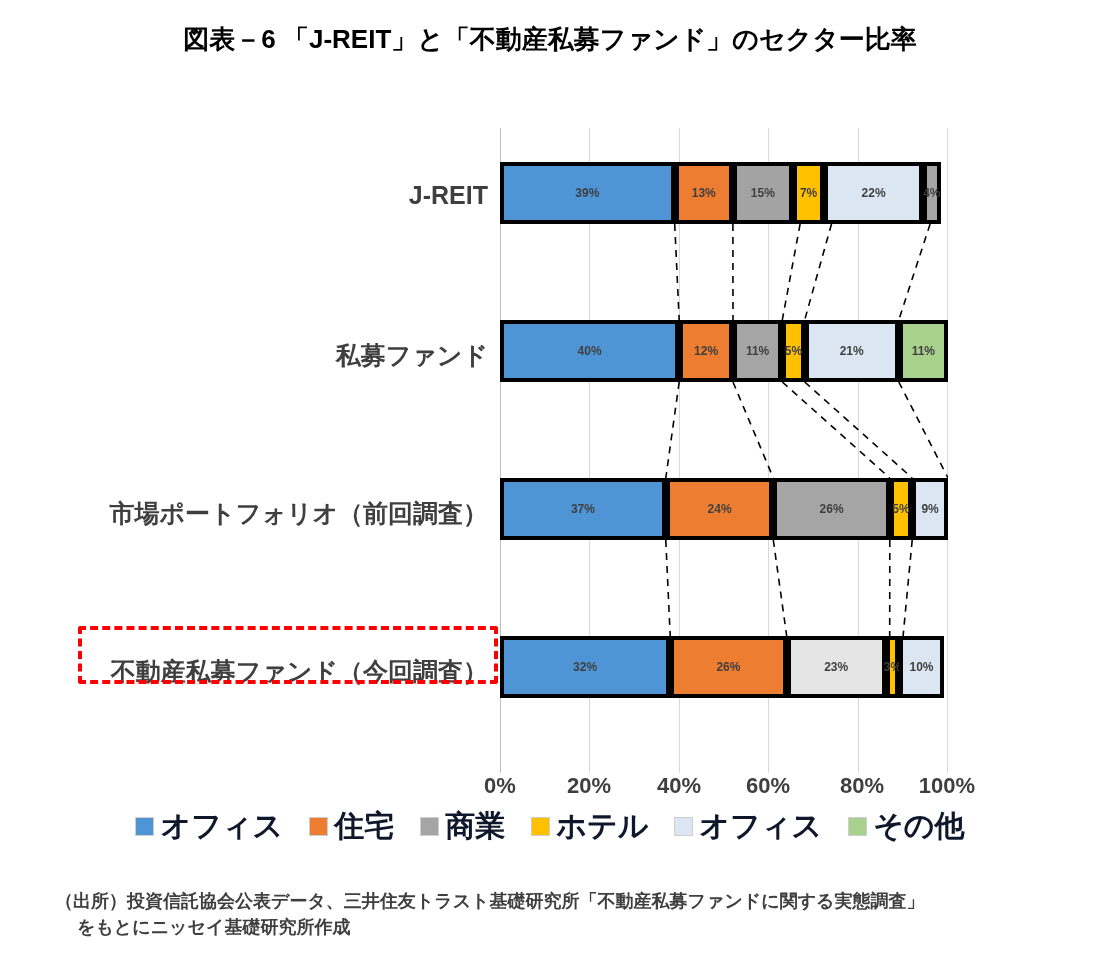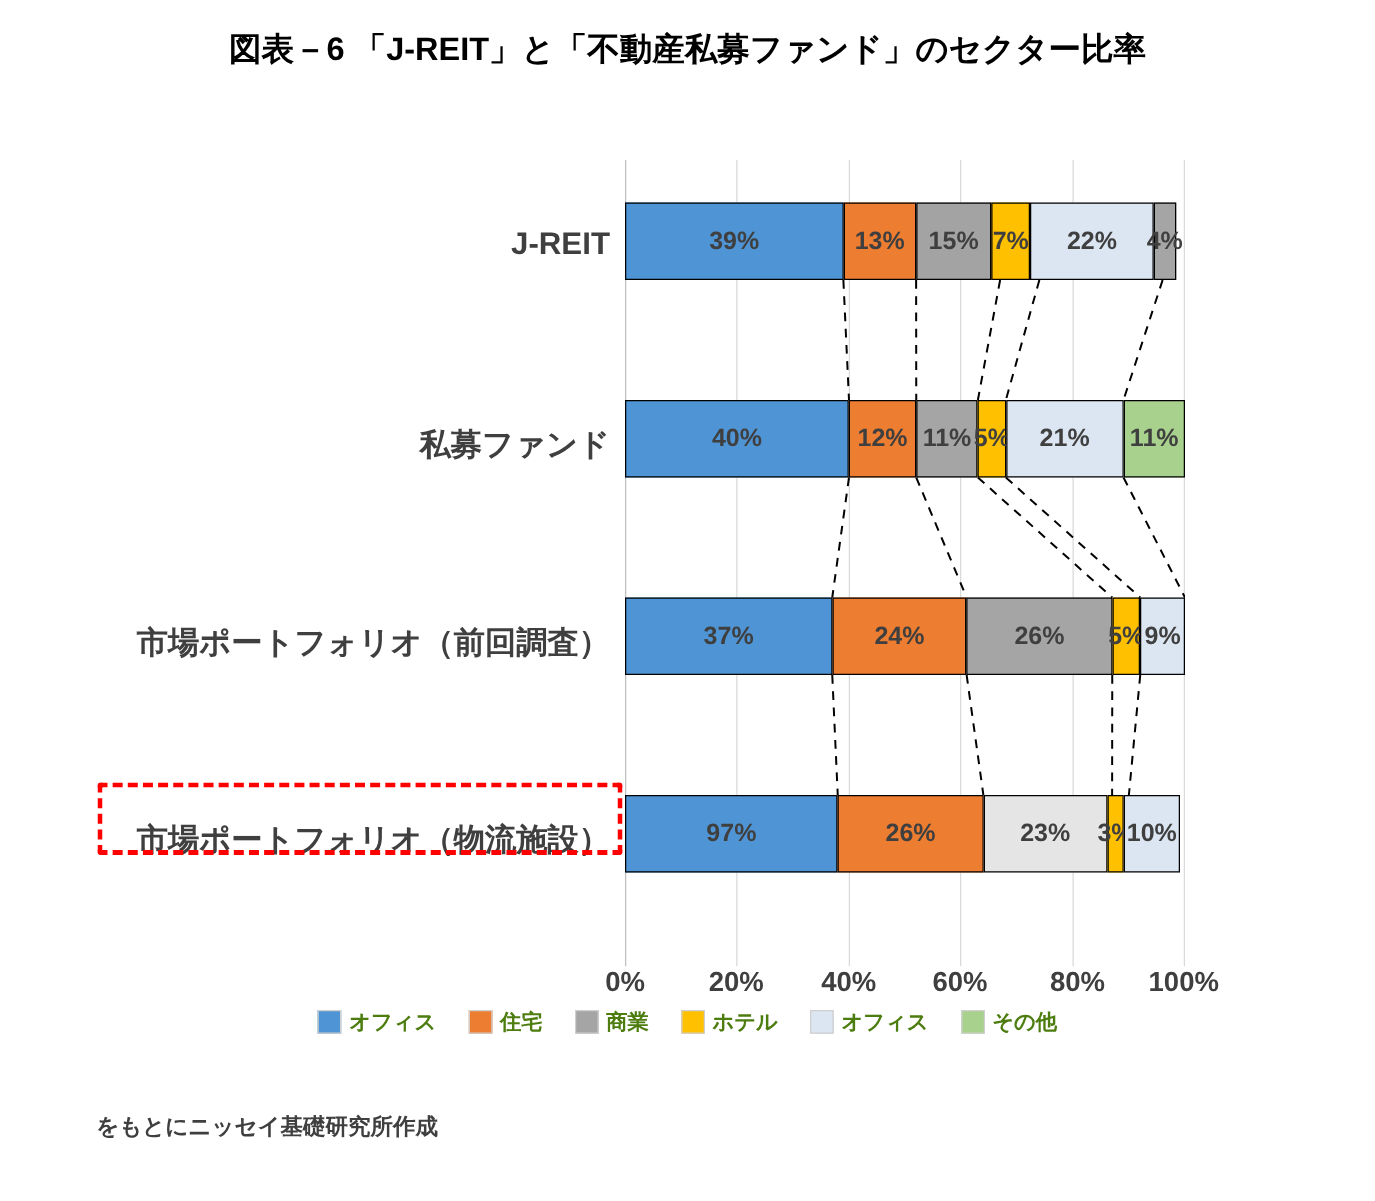--- a/index.html
+++ b/index.html
@@ -57,25 +57,25 @@
     left: 0;
     width: 448px;
     height: 62px;
     display: flex;
     flex-direction: row;
     box-sizing: border-box;
   }
   .seg {
     height: 100%;
     box-sizing: border-box;
-    border: 1px solid #000000;
+    border: 4px solid #000000;
     display: flex;
     align-items: center;
     justify-content: center;
-    font-size: 20px;
+    font-size: 12px;
     font-weight: bold;
     color: #3f3f3f;
     overflow: visible;
     white-space: nowrap;
     text-align: right;
   }
   .seg .lbl {
     line-height: 1;
   }
 
@@ -153,23 +153,23 @@
     align-items: center;
     gap: 6px;
   }
   .legend-swatch {
     width: 19px;
     height: 19px;
     border: 1px solid #cfcfcf;
     box-sizing: border-box;
   }
   .legend-text {
-    font-size: 17px;
-    font-weight: bold;
-    color: #4d7c0f;
+    font-size: 30px;
+    font-weight: bold;
+    color: #0f172a;
     white-space: nowrap;
   }
 
   
   #source-note {
     position: absolute;
     left: 55px;
     top: 888px;
     width: 1000px;
     font-size: 18px;
@@ -183,21 +183,21 @@
 </style>
 </head>
 <body>
 
 <div id="chart-title">図表－6 「J-REIT」と「不動産私募ファンド」のセクター比率</div>
 
 <div id="cat-labels">
   <div class="cat-label" style="top:53px;">J-REIT</div>
   <div class="cat-label" style="top:369px;">市場ポートフォリオ（前回調査）</div>
   <div class="cat-label" style="top:211px;">私募ファンド</div>
-  <div class="cat-label" style="top:527px;">市場ポートフォリオ（物流施設）</div>
+  <div class="cat-label" style="top:527px;">不動産私募ファンド（今回調査）</div>
 </div>
 <div id="highlight-box"></div>
 
 <div id="plot-area">
   <div id="plot-frame-left"></div>
   <div class="gridline" style="left:89px;"></div>
   <div class="gridline" style="left:179px;"></div>
   <div class="gridline" style="left:268px;"></div>
   <div class="gridline" style="left:358px;"></div>
   <div class="gridline" style="left:447px;"></div>
@@ -257,21 +257,21 @@
     <div class="seg" style="width:22.4px;background:#ffc000;">
         <span class="lbl">5%</span>
       </div>
     <div class="seg" style="width:35.8px;background:#dce6f2;">
         <span class="lbl">9%</span>
       </div>
   </div>
 
   <div class="bar-row" style="top:508px;">
     <div class="seg" style="width:170.2px;background:#4f95d5;">
-        <span class="lbl">97%</span>
+        <span class="lbl">32%</span>
       </div>
     <div class="seg" style="width:116.5px;background:#ed7d31;">
         <span class="lbl">26%</span>
       </div>
     <div class="seg" style="width:99px;background:#e5e5e5;">
         <span class="lbl">23%</span>
       </div>
     <div class="seg" style="width:13.4px;background:#ffc000;">
         <span class="lbl">3%</span>
       </div>
@@ -333,14 +333,15 @@
     <span class="legend-swatch" style="background:#dce6f2;"></span>
     <span class="legend-text">オフィス</span>
   </div>
   <div class="legend-item">
     <span class="legend-swatch" style="background:#a9d18e;"></span>
     <span class="legend-text">その他</span>
   </div>
 </div>
 
 <div id="source-note">
+  <div class="line1">（出所）投資信託協会公表データ、三井住友トラスト基礎研究所「不動産私募ファンドに関する実態調査」</div>
   <div class="line2">をもとにニッセイ基礎研究所作成</div>
 </div>
 
 </body></html>

